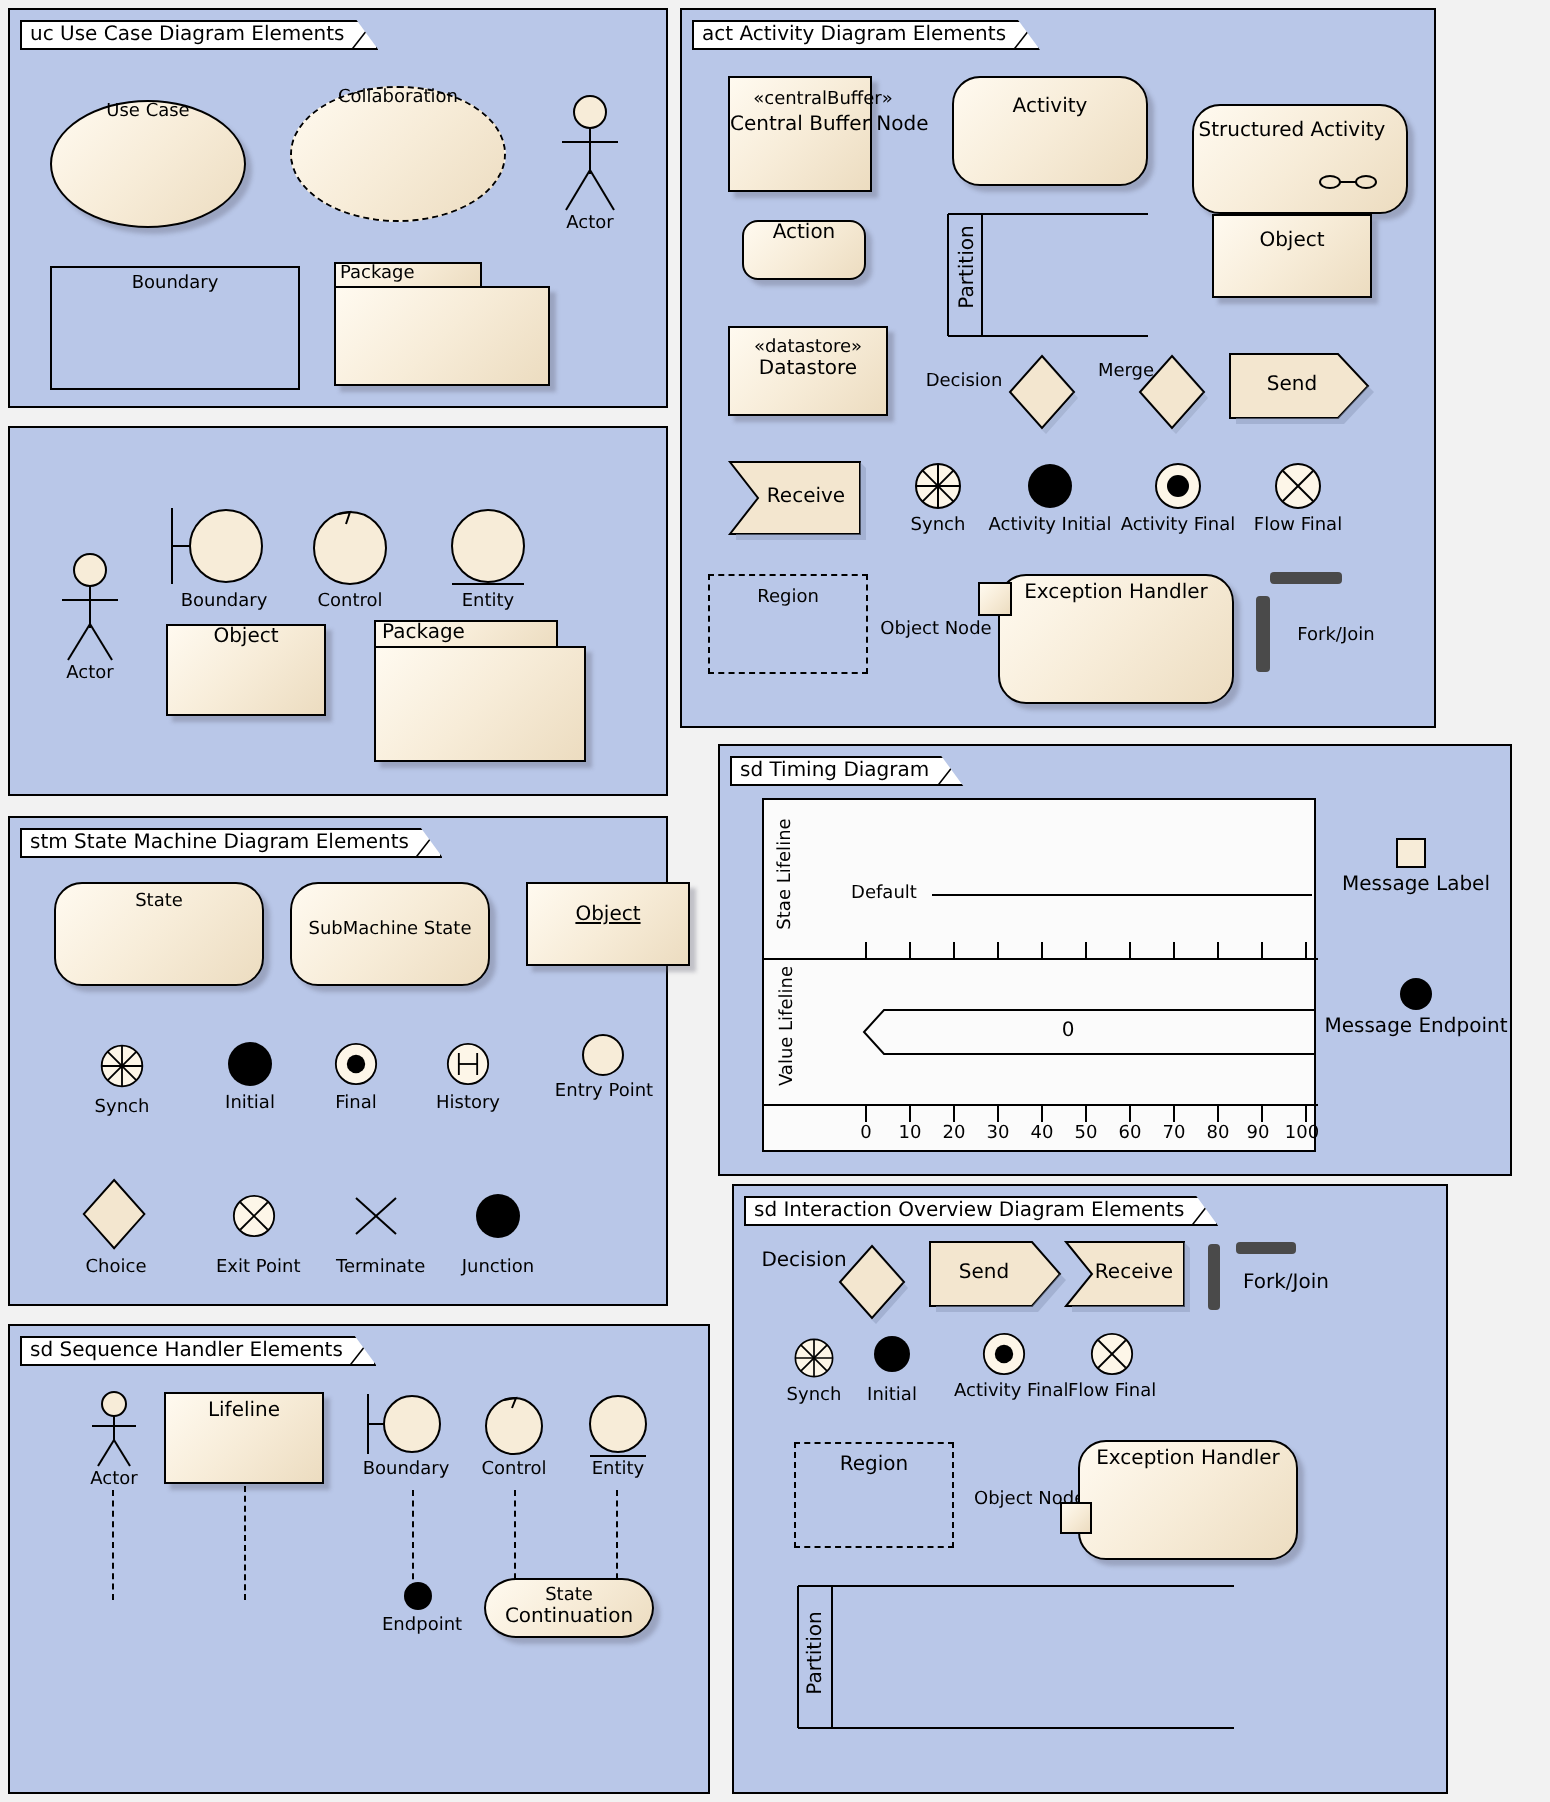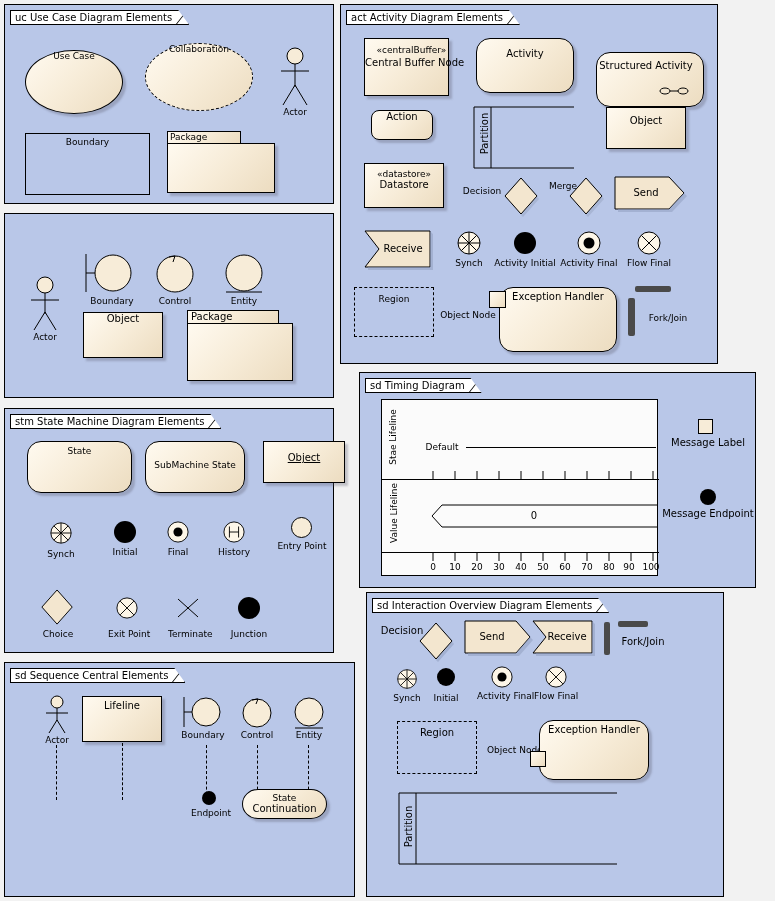--- a/index.html
+++ b/index.html
@@ -101,21 +101,21 @@
   <div class="el" style="left:162px;top:126px;width:112px;height:66px;">
     <div class="el shape" style="left:0;top:0;width:74px;height:13px;box-shadow:none;border-bottom:none;"></div>
     <div class="el shape" style="left:0;top:12px;width:108px;height:50px;"></div>
     <div class="lbl" style="left:3px;top:1px;width:70px;text-align:left;">Package</div>
   </div>
 </div>
 
 <div class="panel" style="left:340px;top:4px;width:378px;height:360px;">
   <div class="panel-title">act Activity Diagram Elements</div>
 
-  <div class="el shape" style="left:23px;top:33px;width:85px;height:58px;">
+  <div class="el shape" style="left:23px;top:33px;width:72px;height:58px;">
     <div class="lbl" style="left:0;top:6px;width:93px;">«centralBuffer»</div>
     <div class="lbl" style="left:0;top:19px;width:93px;font-size:10px;">Central Buffer Node</div>
   </div>
 
   <div class="el shape rnd top-txt" style="left:135px;top:33px;width:98px;height:55px;padding-top:9px;">
     <span style="font-size:10px;">Activity</span>
   </div>
 
   <div class="el shape rnd" style="left:255px;top:47px;width:108px;height:55px;">
     <div class="lbl" style="left:0;top:8px;width:98px;font-size:10px;">Structured Activity</div>
@@ -436,21 +436,21 @@
     <div class="lbl" style="left:0;top:19px;width:76px;font-size:10px;">Message Label</div>
   </div>
 
   <div class="el" style="left:300px;top:116px;width:96px;height:34px;">
     <div class="filled" style="position:absolute;left:40px;top:0;width:16px;height:16px;"></div>
     <div class="lbl" style="left:0;top:20px;width:96px;font-size:10px;">Message Endpoint</div>
   </div>
 </div>
 
 <div class="panel" style="left:4px;top:662px;width:351px;height:235px;">
-  <div class="panel-title">sd Sequence Central Elements</div>
+  <div class="panel-title">sd Sequence Handler Elements</div>
 
   <div class="el" style="left:36px;top:32px;width:32px;height:50px;">
     <svg width="32" height="42" viewBox="0 0 32 42">
       <circle cx="16" cy="7" r="6" fill="#f7ecd8" stroke="#000"></circle>
       <line x1="16" y1="13" x2="16" y2="26" stroke="#000"></line>
       <line x1="5" y1="18" x2="27" y2="18" stroke="#000"></line>
       <line x1="16" y1="25" x2="8" y2="38" stroke="#000"></line>
       <line x1="16" y1="25" x2="24" y2="38" stroke="#000"></line>
     </svg>
     <div class="lbl" style="left:0;top:40px;width:32px;">Actor</div>

